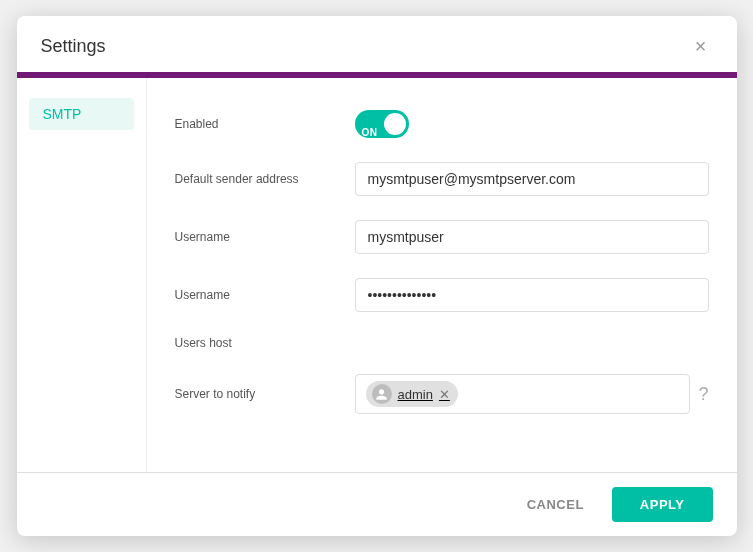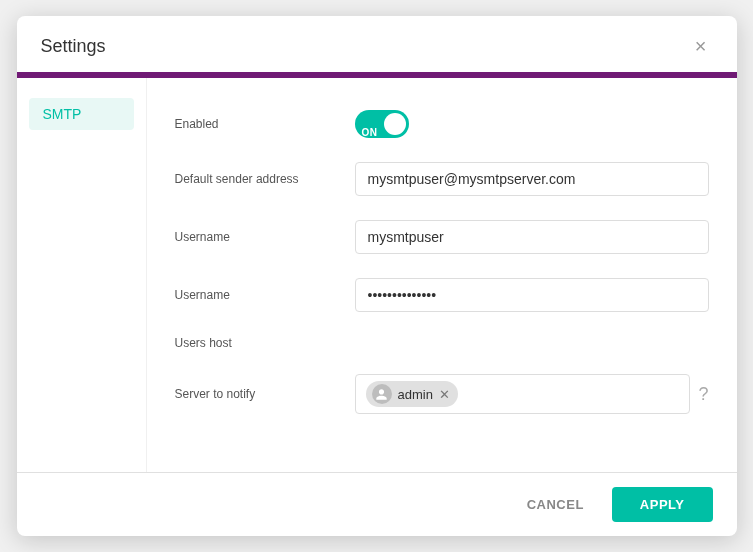--- a/index.html
+++ b/index.html
@@ -171,20 +171,21 @@
     }
     .users-field {
       flex: 1;
       border: 1px solid #ddd;
       border-radius: 4px;
       padding: 6px 10px;
       display: flex;
       align-items: center;
       gap: 6px;
       min-height: 38px;
+      text-decoration: underline;
     }
     .user-chip {
       display: flex;
       align-items: center;
       background: #e0e0e0;
       border-radius: 16px;
       padding: 3px 8px 3px 6px;
       gap: 6px;
       font-size: 13px;
       color: #333;

